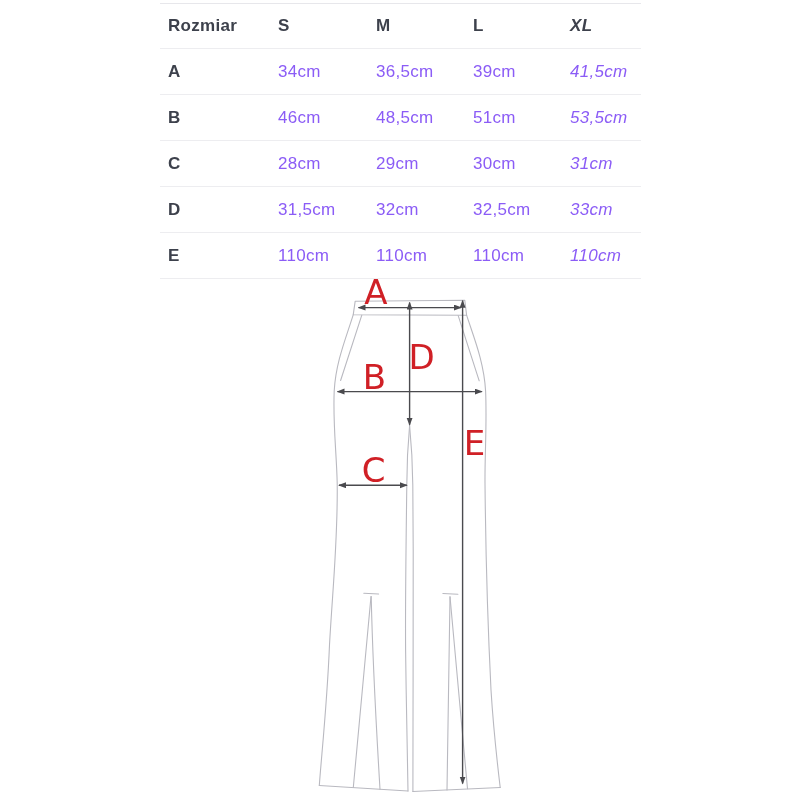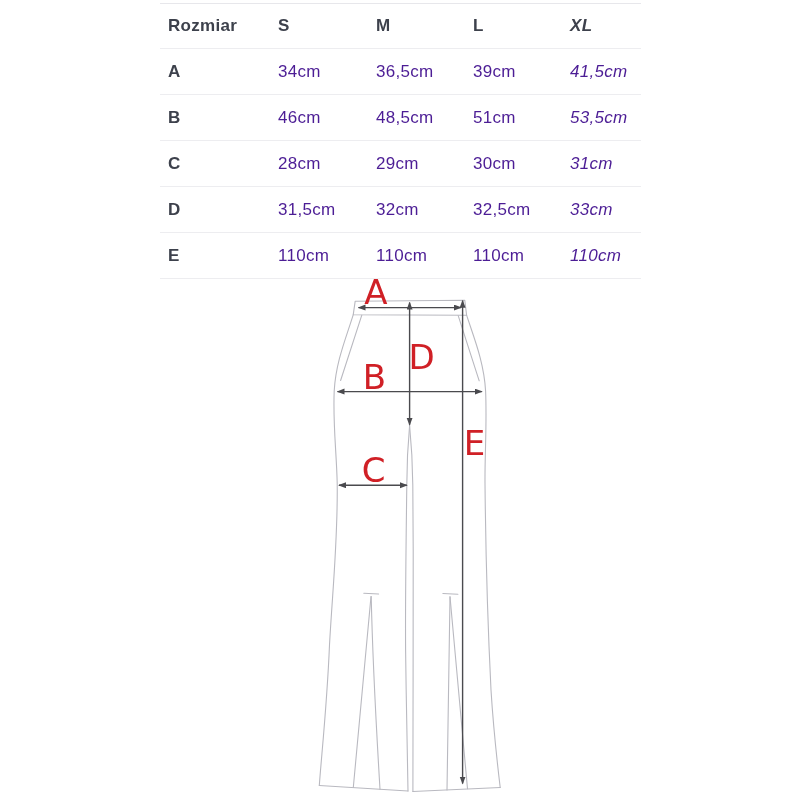--- a/index.html
+++ b/index.html
@@ -8,21 +8,21 @@
     font-family:"Liberation Sans", sans-serif;
   }
   
   .tbl{
     position:absolute;left:160px;top:3px;width:481px;
     border-top:1px solid #e7e7eb;
   }
   .tr{display:flex;height:45px;align-items:center;border-bottom:1px solid #ededf0;}
   .tr.head{height:44px;}
   .tc{padding-left:8px;box-sizing:border-box;font-size:17px;letter-spacing:0.3px;
-      color:#4c1d95;white-space:nowrap;overflow:visible;}
+      color:#8b5cf6;white-space:nowrap;overflow:visible;}
   .tc.b{font-weight:bold;color:#3d414c;}
   .tc:nth-child(1){width:110px;}
   .tc:nth-child(2){width:98px;}
   .tc:nth-child(3){width:97px;}
   .tc:nth-child(4){width:97px;}
   .tc:nth-child(5){width:79px;font-style:italic;}
   
   .diagram-svg{position:absolute;left:0;top:0;width:800px;height:800px;}
   .garment{fill:none;stroke:#b9b9c0;stroke-width:1.1;stroke-linejoin:round;stroke-linecap:round;}
   .measure{fill:none;stroke:#4a4a4e;stroke-width:1.4;}

